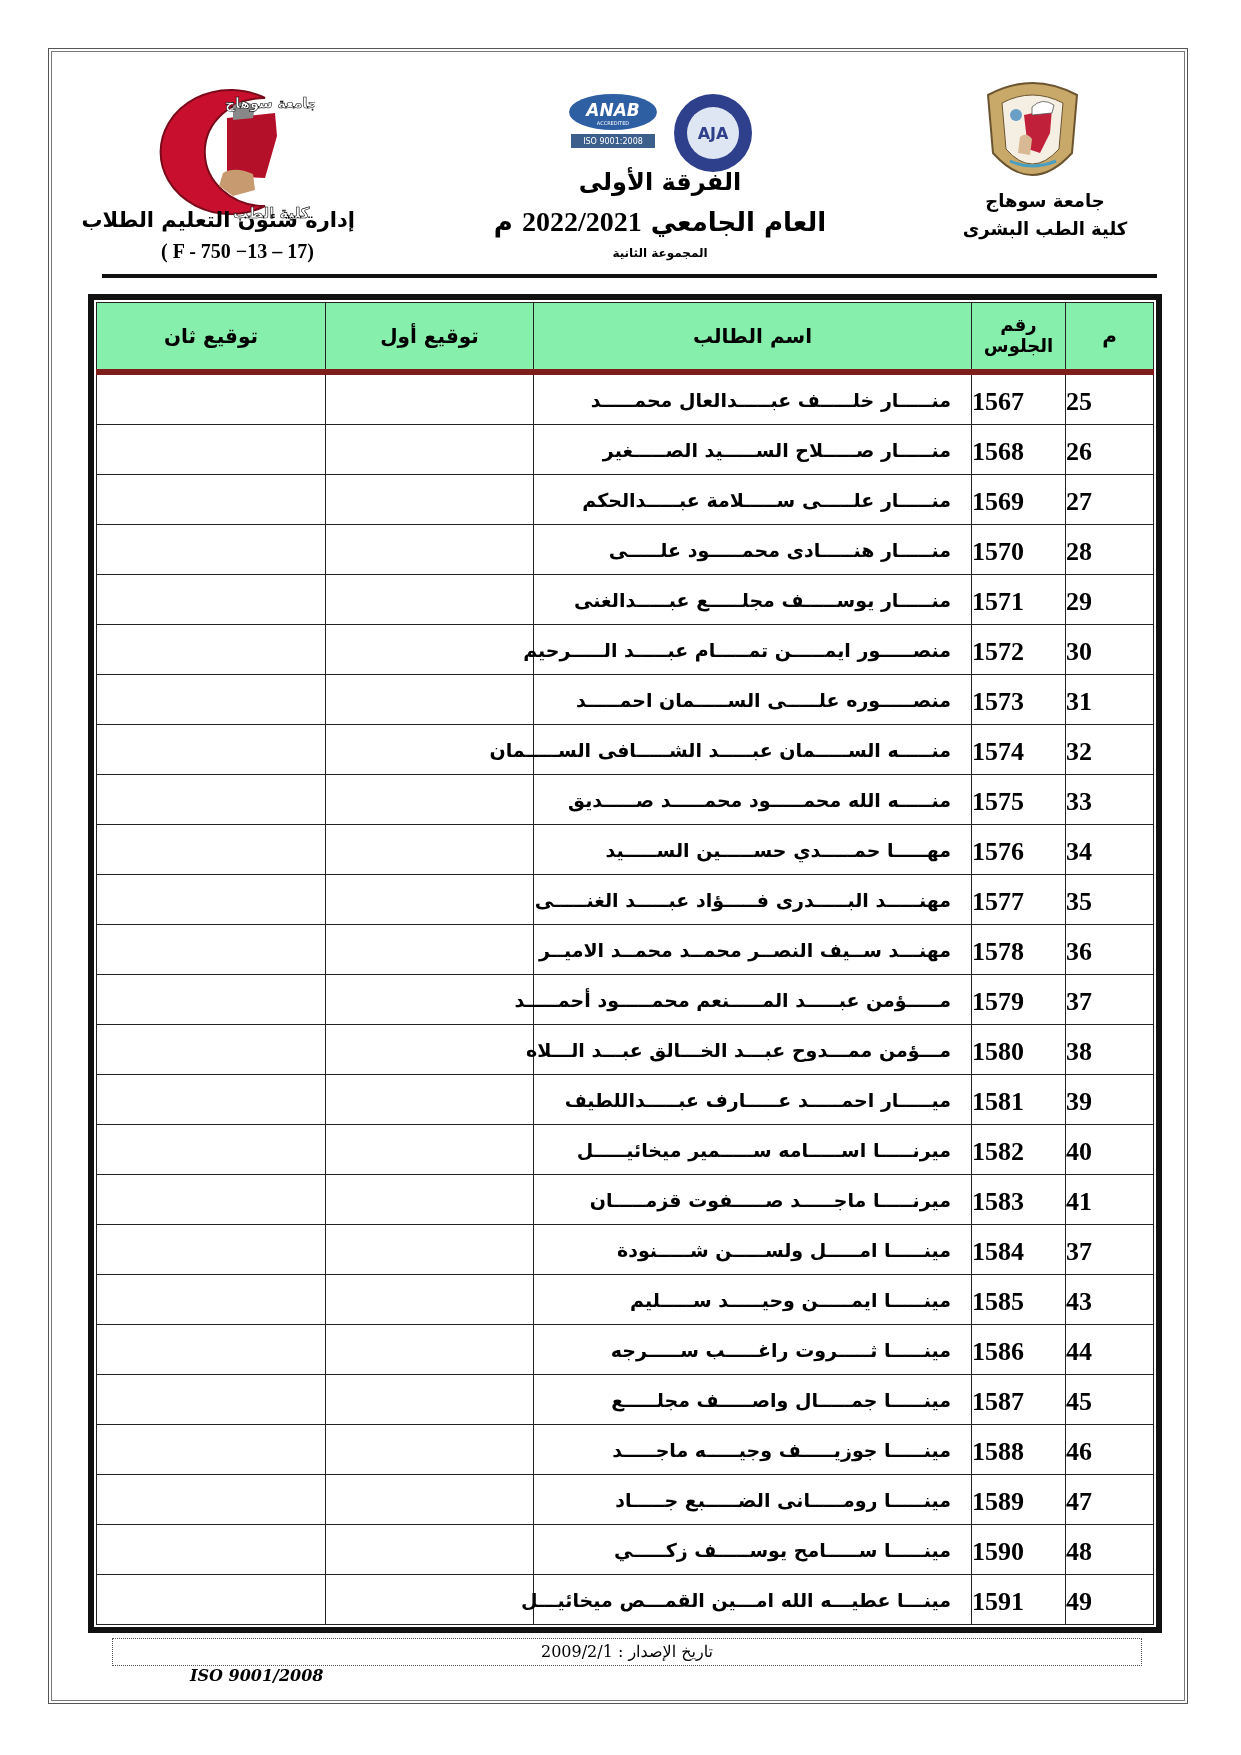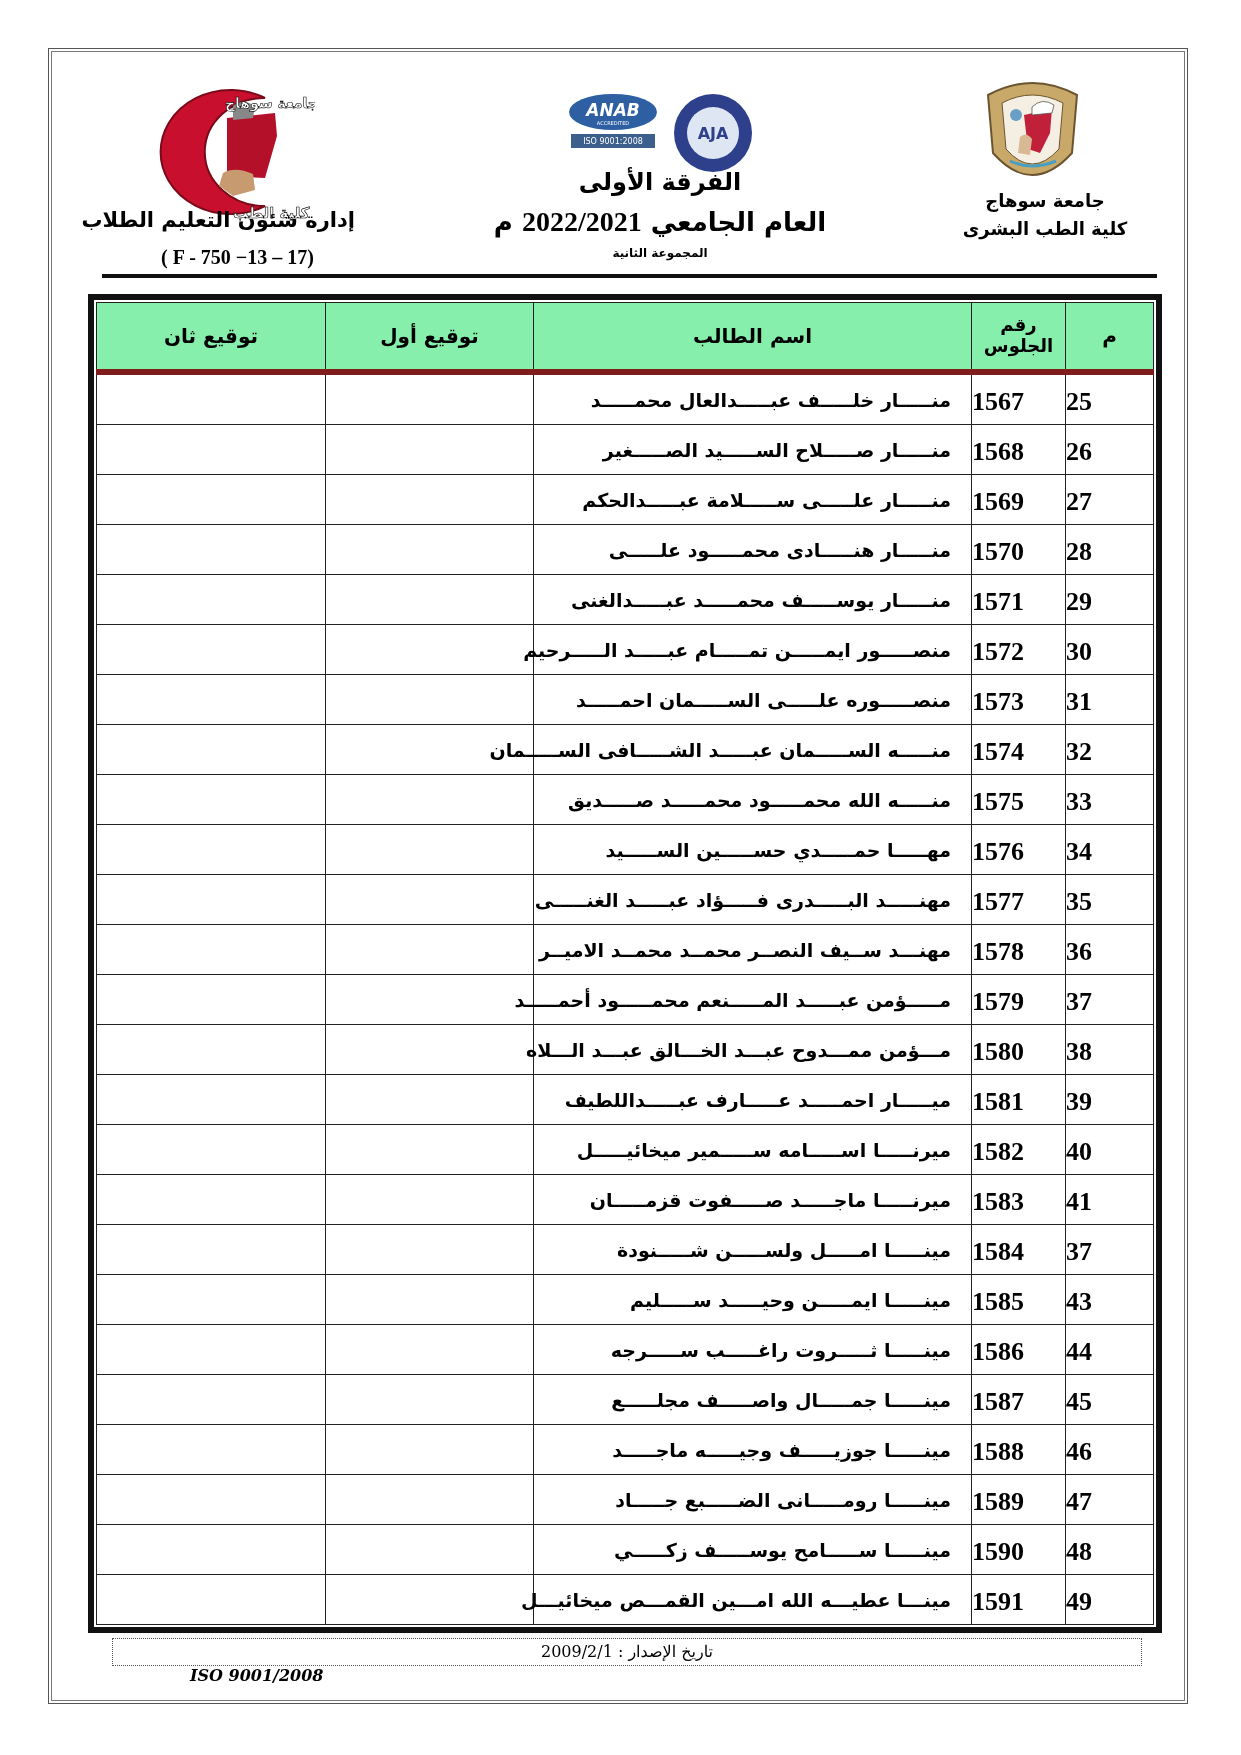--- a/index.html
+++ b/index.html
@@ -11,21 +11,21 @@
 
   
   .logo { position: absolute; }
   .logo-faculty { left: 115px; top: 78px; width: 200px; height: 150px; }
   .logo-anab { left: 567px; top: 92px; width: 92px; height: 58px; }
   .logo-aja { left: 672px; top: 92px; width: 82px; height: 82px; }
   .logo-univ { left: 980px; top: 75px; width: 105px; height: 120px; }
 
   .hdr-text { position: absolute; direction: rtl; text-align: center; font-weight: bold; white-space: nowrap; }
   .hdr-dept { left: 120px; width: 235px; top: 208px; font-size: 21px; }
-  .hdr-code { left: 120px; width: 235px; top: 246px; font-size: 20px; direction: ltr; font-family: "Liberation Serif", serif; }
+  .hdr-code { left: 120px; width: 235px; top: 240px; font-size: 20px; direction: ltr; font-family: "Liberation Serif", serif; }
   .hdr-year1 { left: 470px; width: 380px; top: 168px; font-size: 24px; }
   .hdr-year2 { left: 470px; width: 380px; top: 206px; font-size: 26px; }
   .hdr-year2 .num { font-family: "Liberation Serif", serif; font-size: 28px; }
   .hdr-group { left: 470px; width: 380px; top: 246px; font-size: 12px; }
   .hdr-univ { left: 950px; width: 190px; top: 190px; font-size: 18px; }
   .hdr-fac { left: 950px; width: 190px; top: 218px; font-size: 18px; }
 
   .hdr-rule { position: absolute; left: 102px; top: 274px; width: 1055px; height: 4px; background: #111; }
 
   
@@ -163,21 +163,21 @@
         <tr>
           <td class="idx">28</td>
           <td class="seat">1570</td>
           <td class="name">منـــــار هنـــــادى محمـــــود علـــــى</td>
           <td class="sig"></td>
           <td class="sig"></td>
         </tr>
         <tr>
           <td class="idx">29</td>
           <td class="seat">1571</td>
-          <td class="name">منـــــار يوســـــف محمـــــد عبـــــدالغنى</td>
+          <td class="name">منـــــار يوســـــف مجلـــــع عبـــــدالغنى</td>
           <td class="sig"></td>
           <td class="sig"></td>
         </tr>
         <tr>
           <td class="idx">30</td>
           <td class="seat">1572</td>
           <td class="name">منصـــــور ايمـــــن تمـــــام عبـــــد الـــــرحيم</td>
           <td class="sig"></td>
           <td class="sig"></td>
         </tr>

